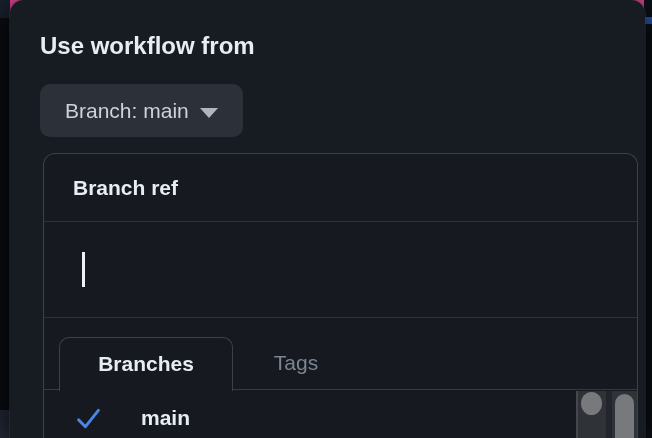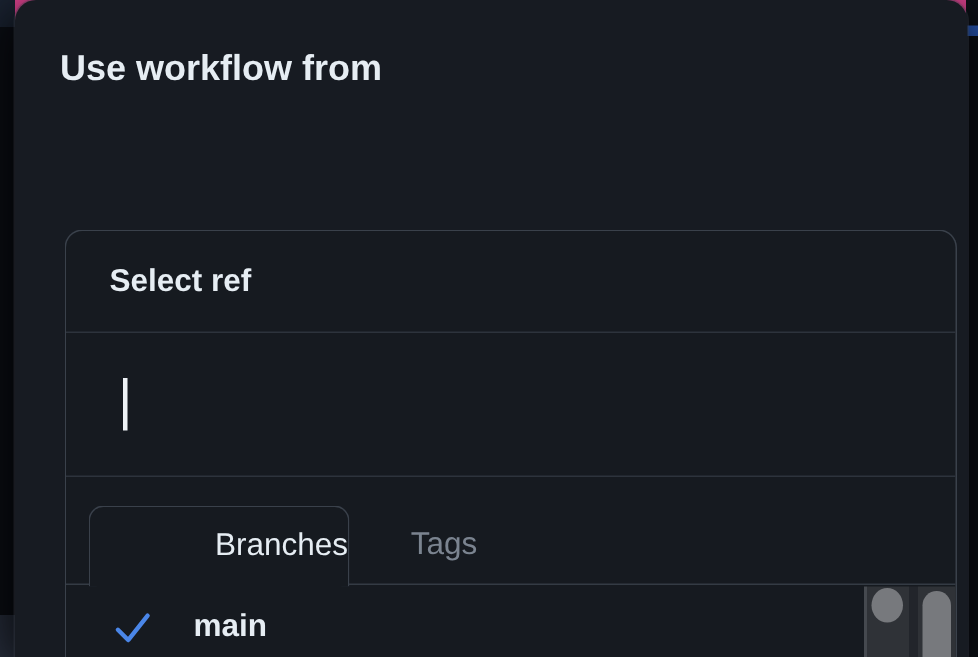--- a/index.html
+++ b/index.html
@@ -49,27 +49,27 @@
     border:2.5px solid var(--accent-focus-blue);border-radius:10px;outline:none;
     padding:0 14px 0 26px;font-family:inherit;font-size:21px;color:var(--text-primary);}
   .ref-input::placeholder{color:var(--text-muted);opacity:1;}
   .text-cursor{position:absolute;left:38px;top:30px;width:2.5px;height:35px;background:#eef2f6;}
 
   .tabs{position:relative;height:72px;display:flex;align-items:flex-end;padding-left:15px;
     border-bottom:1.5px solid #343b44;}
   .tab{display:flex;align-items:center;justify-content:center;font-size:21px;cursor:pointer;}
   .tab-branches{width:174px;height:54px;margin-bottom:-1.5px;z-index:2;
     background:var(--panel-bg);border:1.5px solid var(--border-gray);border-bottom:none;
-    border-radius:10px 10px 0 0;font-weight:400;color:var(--text-primary);justify-content:flex-end;}
+    border-radius:10px 10px 0 0;font-weight:700;color:var(--text-primary);}
   .tab-tags{width:126px;height:53px;color:var(--text-muted);font-weight:400;align-items:center;}
 
   .ref-list{position:relative;}
   .ref-row{height:56px;display:flex;align-items:center;padding-left:31px;gap:27px;cursor:pointer;}
   .check-icon{width:27px;height:27px;color:var(--check-blue);flex:none;}
-  .ref-row .ref-label{font-size:21px;font-weight:700;color:var(--text-primary);}
+  .ref-row .ref-label{font-size:21px;font-weight:700;color:var(--text-primary);margin-left:12px;}
 
   
   .scrollbars{position:absolute;right:0;top:237px;bottom:0;width:61px;display:flex;
     border-left:2px solid #45494f;}
   .sb-track{position:relative;background:var(--scrollbar-track);}
   .sb-track.t1{width:28px;}
   .sb-gap{width:6px;background:#22252b;}
   .sb-track.t2{width:25px;}
   .sb-thumb-circle{position:absolute;top:1px;left:3px;width:21px;height:23px;
     border-radius:50%;background:var(--scrollbar-thumb);}
@@ -86,25 +86,29 @@
     <div class="band-bottom"></div>
   </div>
   <div class="bg-right">
     <div class="blue-sliver"></div>
   </div>
 
   <div class="dialog">
 
     <div class="dialog-title">Use workflow from</div>
 
+    <button class="branch-btn">
+      <span>Branch: main</span>
+      <span class="caret-down"></span>
+    </button>
 
     <div class="ref-panel">
 
       <div class="panel-header">
-        <span>Select ref</span>
+        <span>Branch ref</span>
       </div>
 
       <div class="search-row">
         <span class="text-cursor"></span>
       </div>
 
       <div class="tabs">
         <div class="tab tab-branches">
           <span>Branches</span>
         </div>

